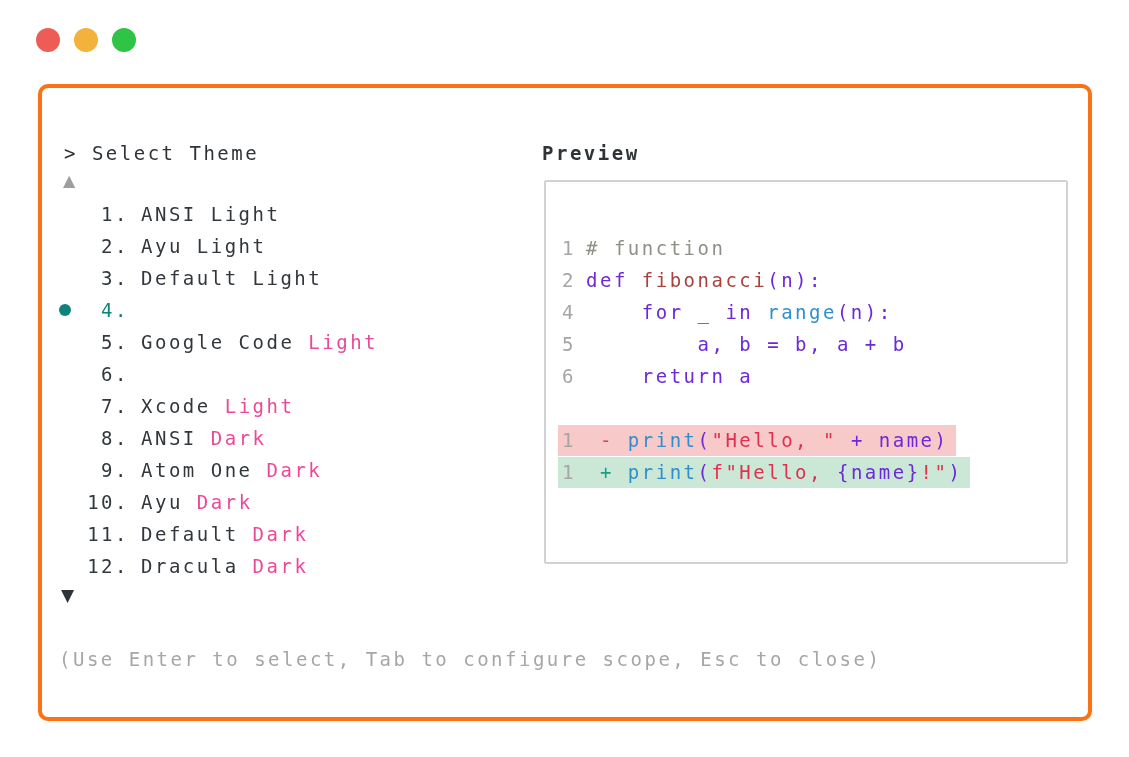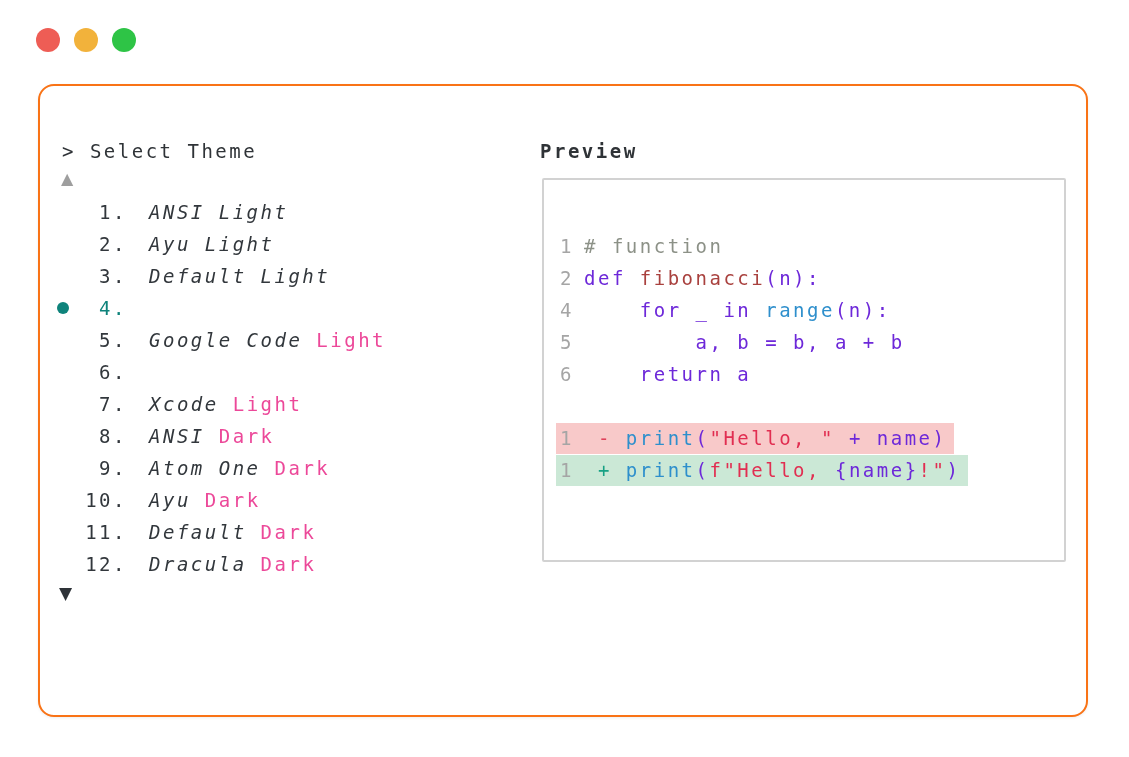--- a/index.html
+++ b/index.html
@@ -7,35 +7,35 @@
     position:relative;width:1129px;height:757px;overflow:hidden;
     font-family:"DejaVu Sans Mono","Liberation Mono",monospace;
     font-size:19px;letter-spacing:2.5px;color:#32373c;
   }
   
   .tl{position:absolute;left:36px;top:28px;display:flex;gap:14px;}
   .tl .dot{width:24px;height:24px;border-radius:50%;}
   
   .window{
     position:absolute;left:38px;top:84px;width:1046px;height:629px;
-    background:#fff;border:2px solid #f97316;border-radius:16px;
+    background:#fff;border:4px solid #f97316;border-radius:10px;
     box-shadow:0 1px 3px rgba(0,0,0,0.07);
   }
   .prompt{position:absolute;left:22px;top:53px;line-height:24px;color:#2f3337;}
   .preview-title{position:absolute;left:500px;top:53px;line-height:24px;color:#2f3337;font-weight:bold;}
   .scroll-up{position:absolute;left:21px;top:84px;font-family:"DejaVu Sans",sans-serif;
     font-size:16px;line-height:18px;color:#9e9e9e;letter-spacing:0;cursor:default;}
   .scroll-down{position:absolute;left:19px;top:497px;font-family:"DejaVu Sans",sans-serif;
     font-size:17px;line-height:20px;color:#2e3338;letter-spacing:0;cursor:default;}
   
   .list{position:absolute;left:0;top:110px;right:540px;}
   .item{display:flex;align-items:center;height:32px;padding-left:17px;white-space:pre;}
   .bullet{width:12px;height:12px;border-radius:50%;flex:none;background:transparent;}
   .inum{width:58px;text-align:right;flex:none;}
-  .iname{margin-left:22px;font-style:italic;}
+  .iname{margin-left:12px;}
   .idim{margin-left:14px;color:#ec4899;}
   .item.selected .inum,.item.selected .iname{color:#0e837b;}
   .item.selected .bullet{background:#0e837b;}
   .hint{position:absolute;left:17px;top:559px;line-height:24px;color:#a6a6a6;}
   
   .pane{
     position:absolute;left:502px;top:92px;width:520px;height:380px;
     background:#fff;border:2px solid #d2d2d2;border-radius:2px;
   }
   .code{position:absolute;left:16px;top:50px;right:12px;}
@@ -80,20 +80,21 @@
       <div class="item"><span class="bullet"></span><span class="inum">7.</span><span class="iname">Xcode</span><span class="idim">Light</span></div>
       <div class="item"><span class="bullet"></span><span class="inum">8.</span><span class="iname">ANSI</span><span class="idim">Dark</span></div>
       <div class="item"><span class="bullet"></span><span class="inum">9.</span><span class="iname">Atom One</span><span class="idim">Dark</span></div>
       <div class="item"><span class="bullet"></span><span class="inum">10.</span><span class="iname">Ayu</span><span class="idim">Dark</span></div>
       <div class="item"><span class="bullet"></span><span class="inum">11.</span><span class="iname">Default</span><span class="idim">Dark</span></div>
       <div class="item"><span class="bullet"></span><span class="inum">12.</span><span class="iname">Dracula</span><span class="idim">Dark</span></div>
     </div>
 
   <div class="scroll-down">▼</div>
 
+  <div class="hint">(Use Enter to select, Tab to configure scope, Esc to close)</div>
 
   <div class="pane">
     <div class="code">
         <div class="crow"><span class="linewrap"><span class="tk-ln">1</span><span class="tk-cm"># function</span></span></div>
         <div class="crow"><span class="linewrap"><span class="tk-ln">2</span><span class="tk-plain">def </span><span class="tk-fn">fibonacci</span><span class="tk-plain">(n):</span></span></div>
         <div class="crow"><span class="linewrap"><span class="tk-ln">4</span><span class="tk-plain">    for _ in </span><span class="tk-blue">range</span><span class="tk-plain">(n):</span></span></div>
         <div class="crow"><span class="linewrap"><span class="tk-ln">5</span><span class="tk-plain">        a, b = b, a + b</span></span></div>
         <div class="crow"><span class="linewrap"><span class="tk-ln">6</span><span class="tk-plain">    return a</span></span></div>
         <div class="crow"></div>
         <div class="crow rem"><span class="linewrap"><span class="tk-ln">1</span><span class="tk-minus"> - </span><span class="tk-blue">print</span><span class="tk-plain">(</span><span class="tk-str">"Hello, "</span><span class="tk-plain"> + name)</span></span></div>

